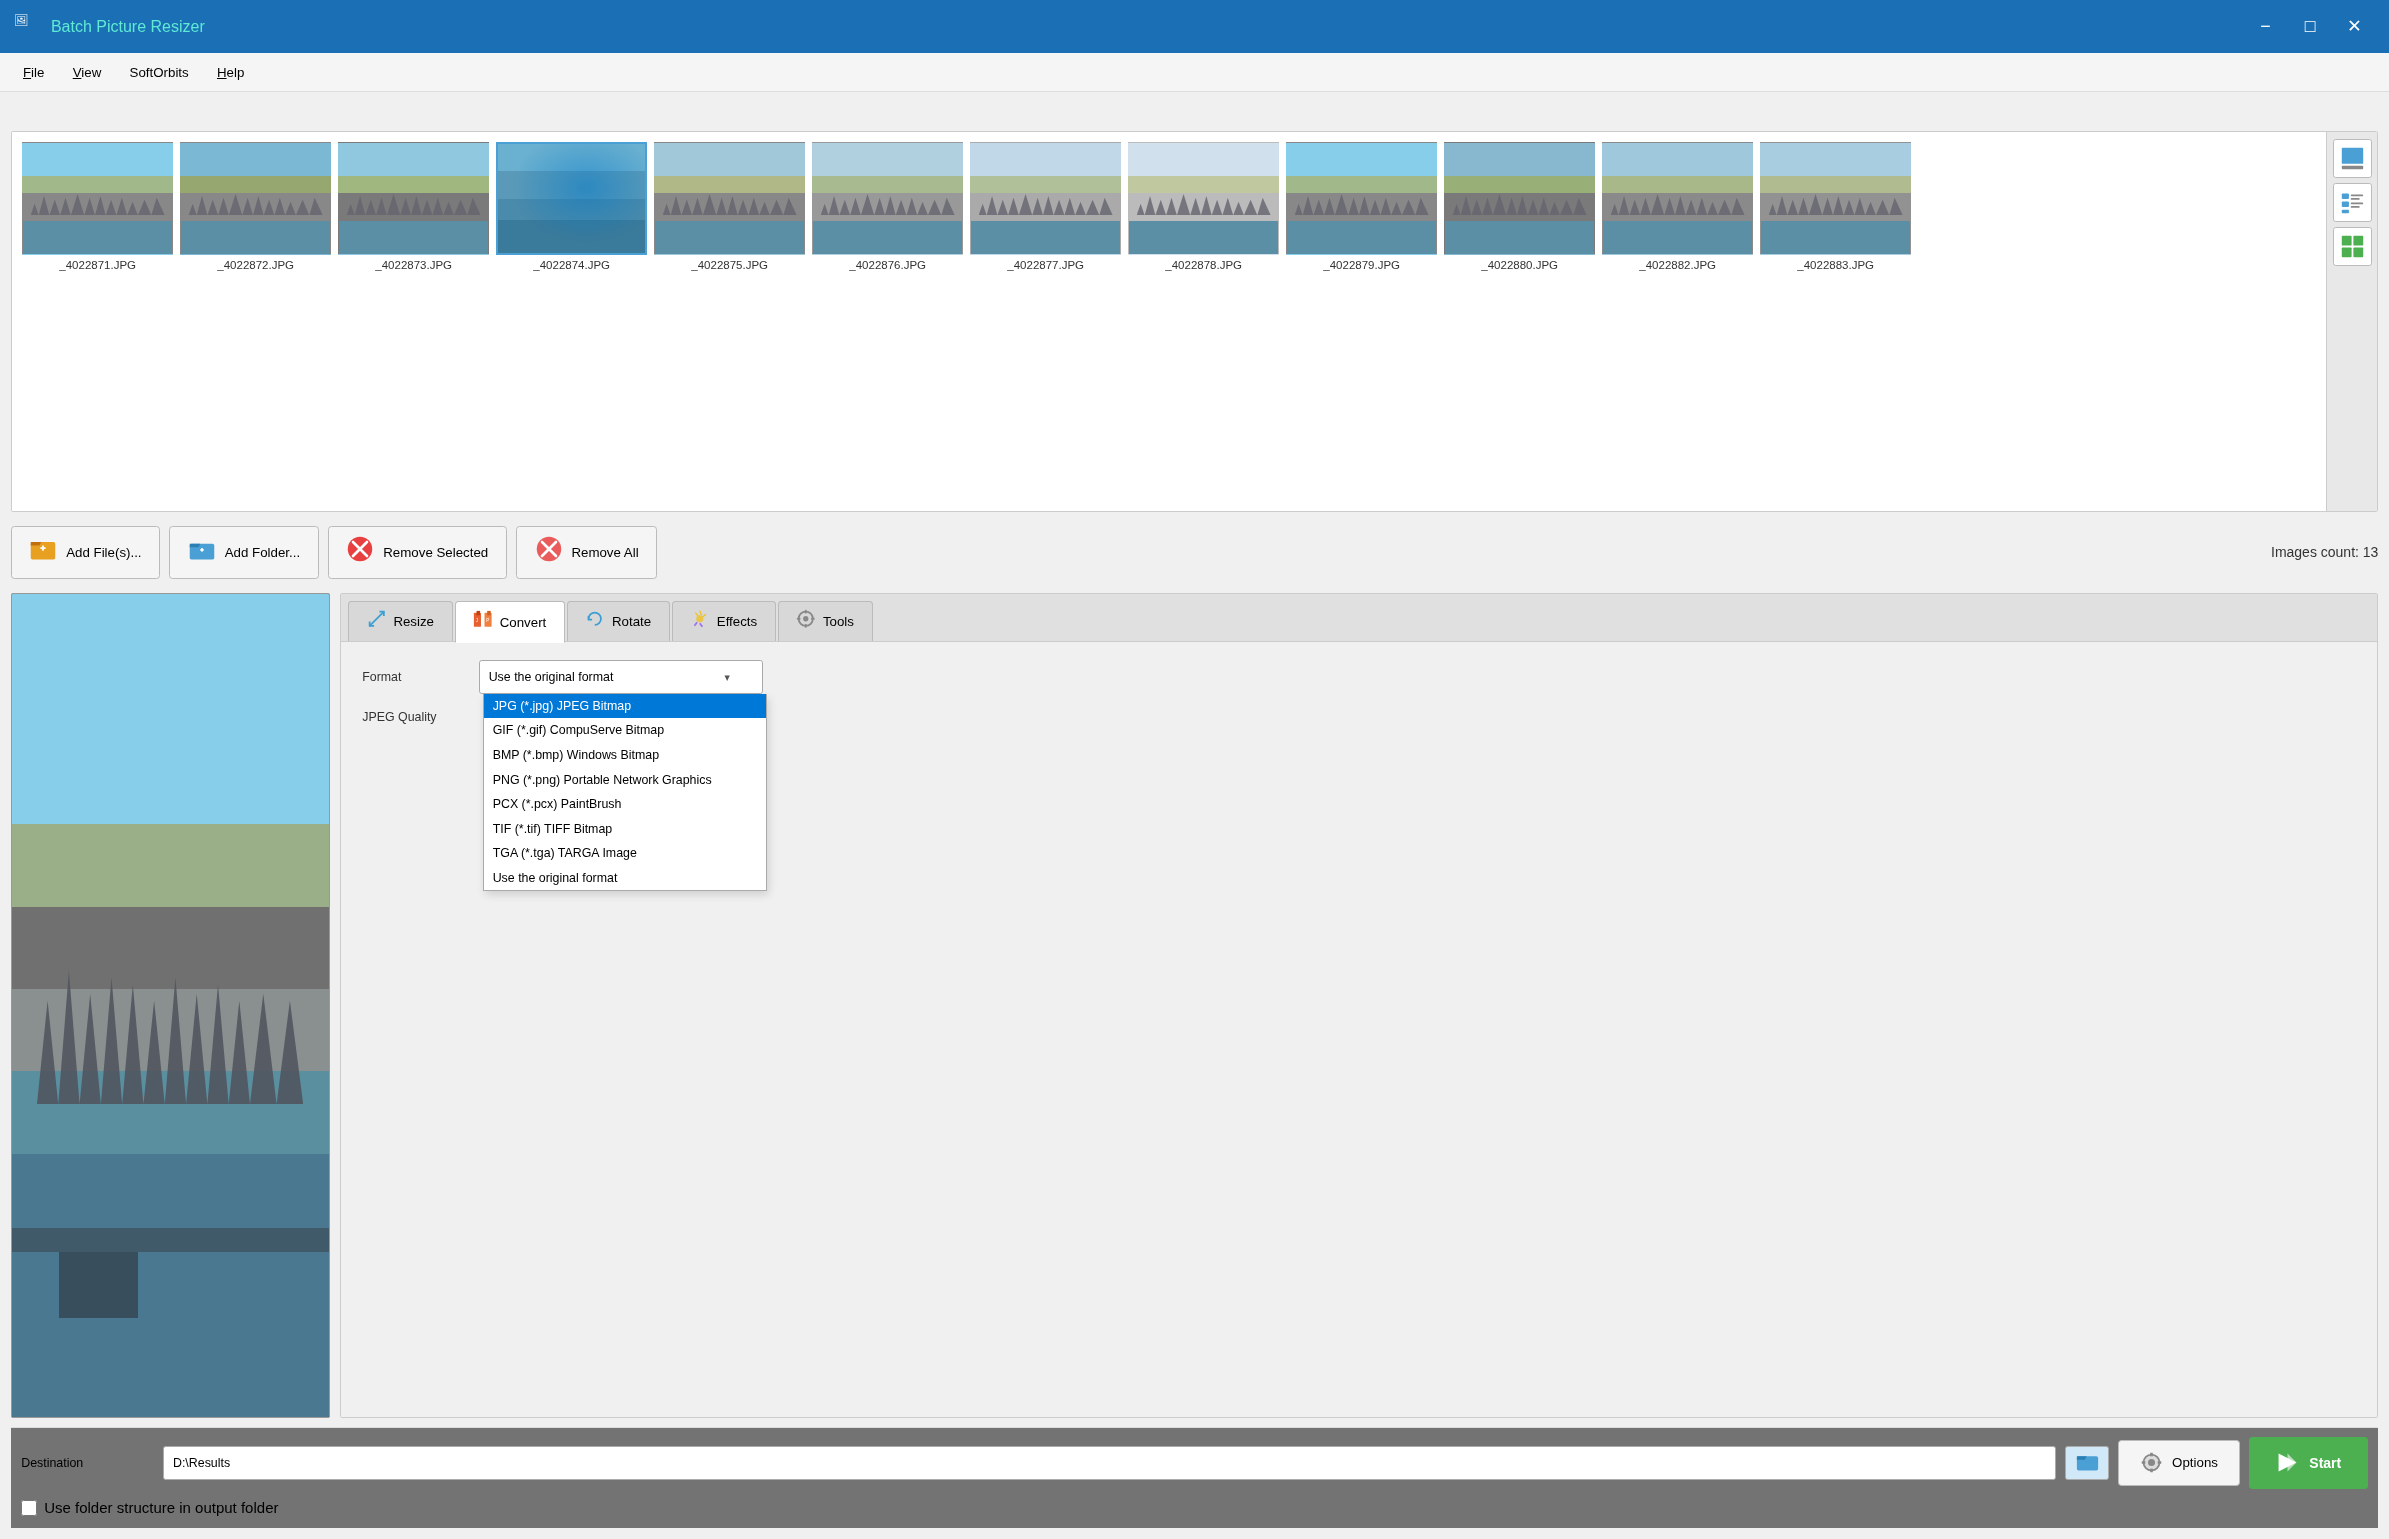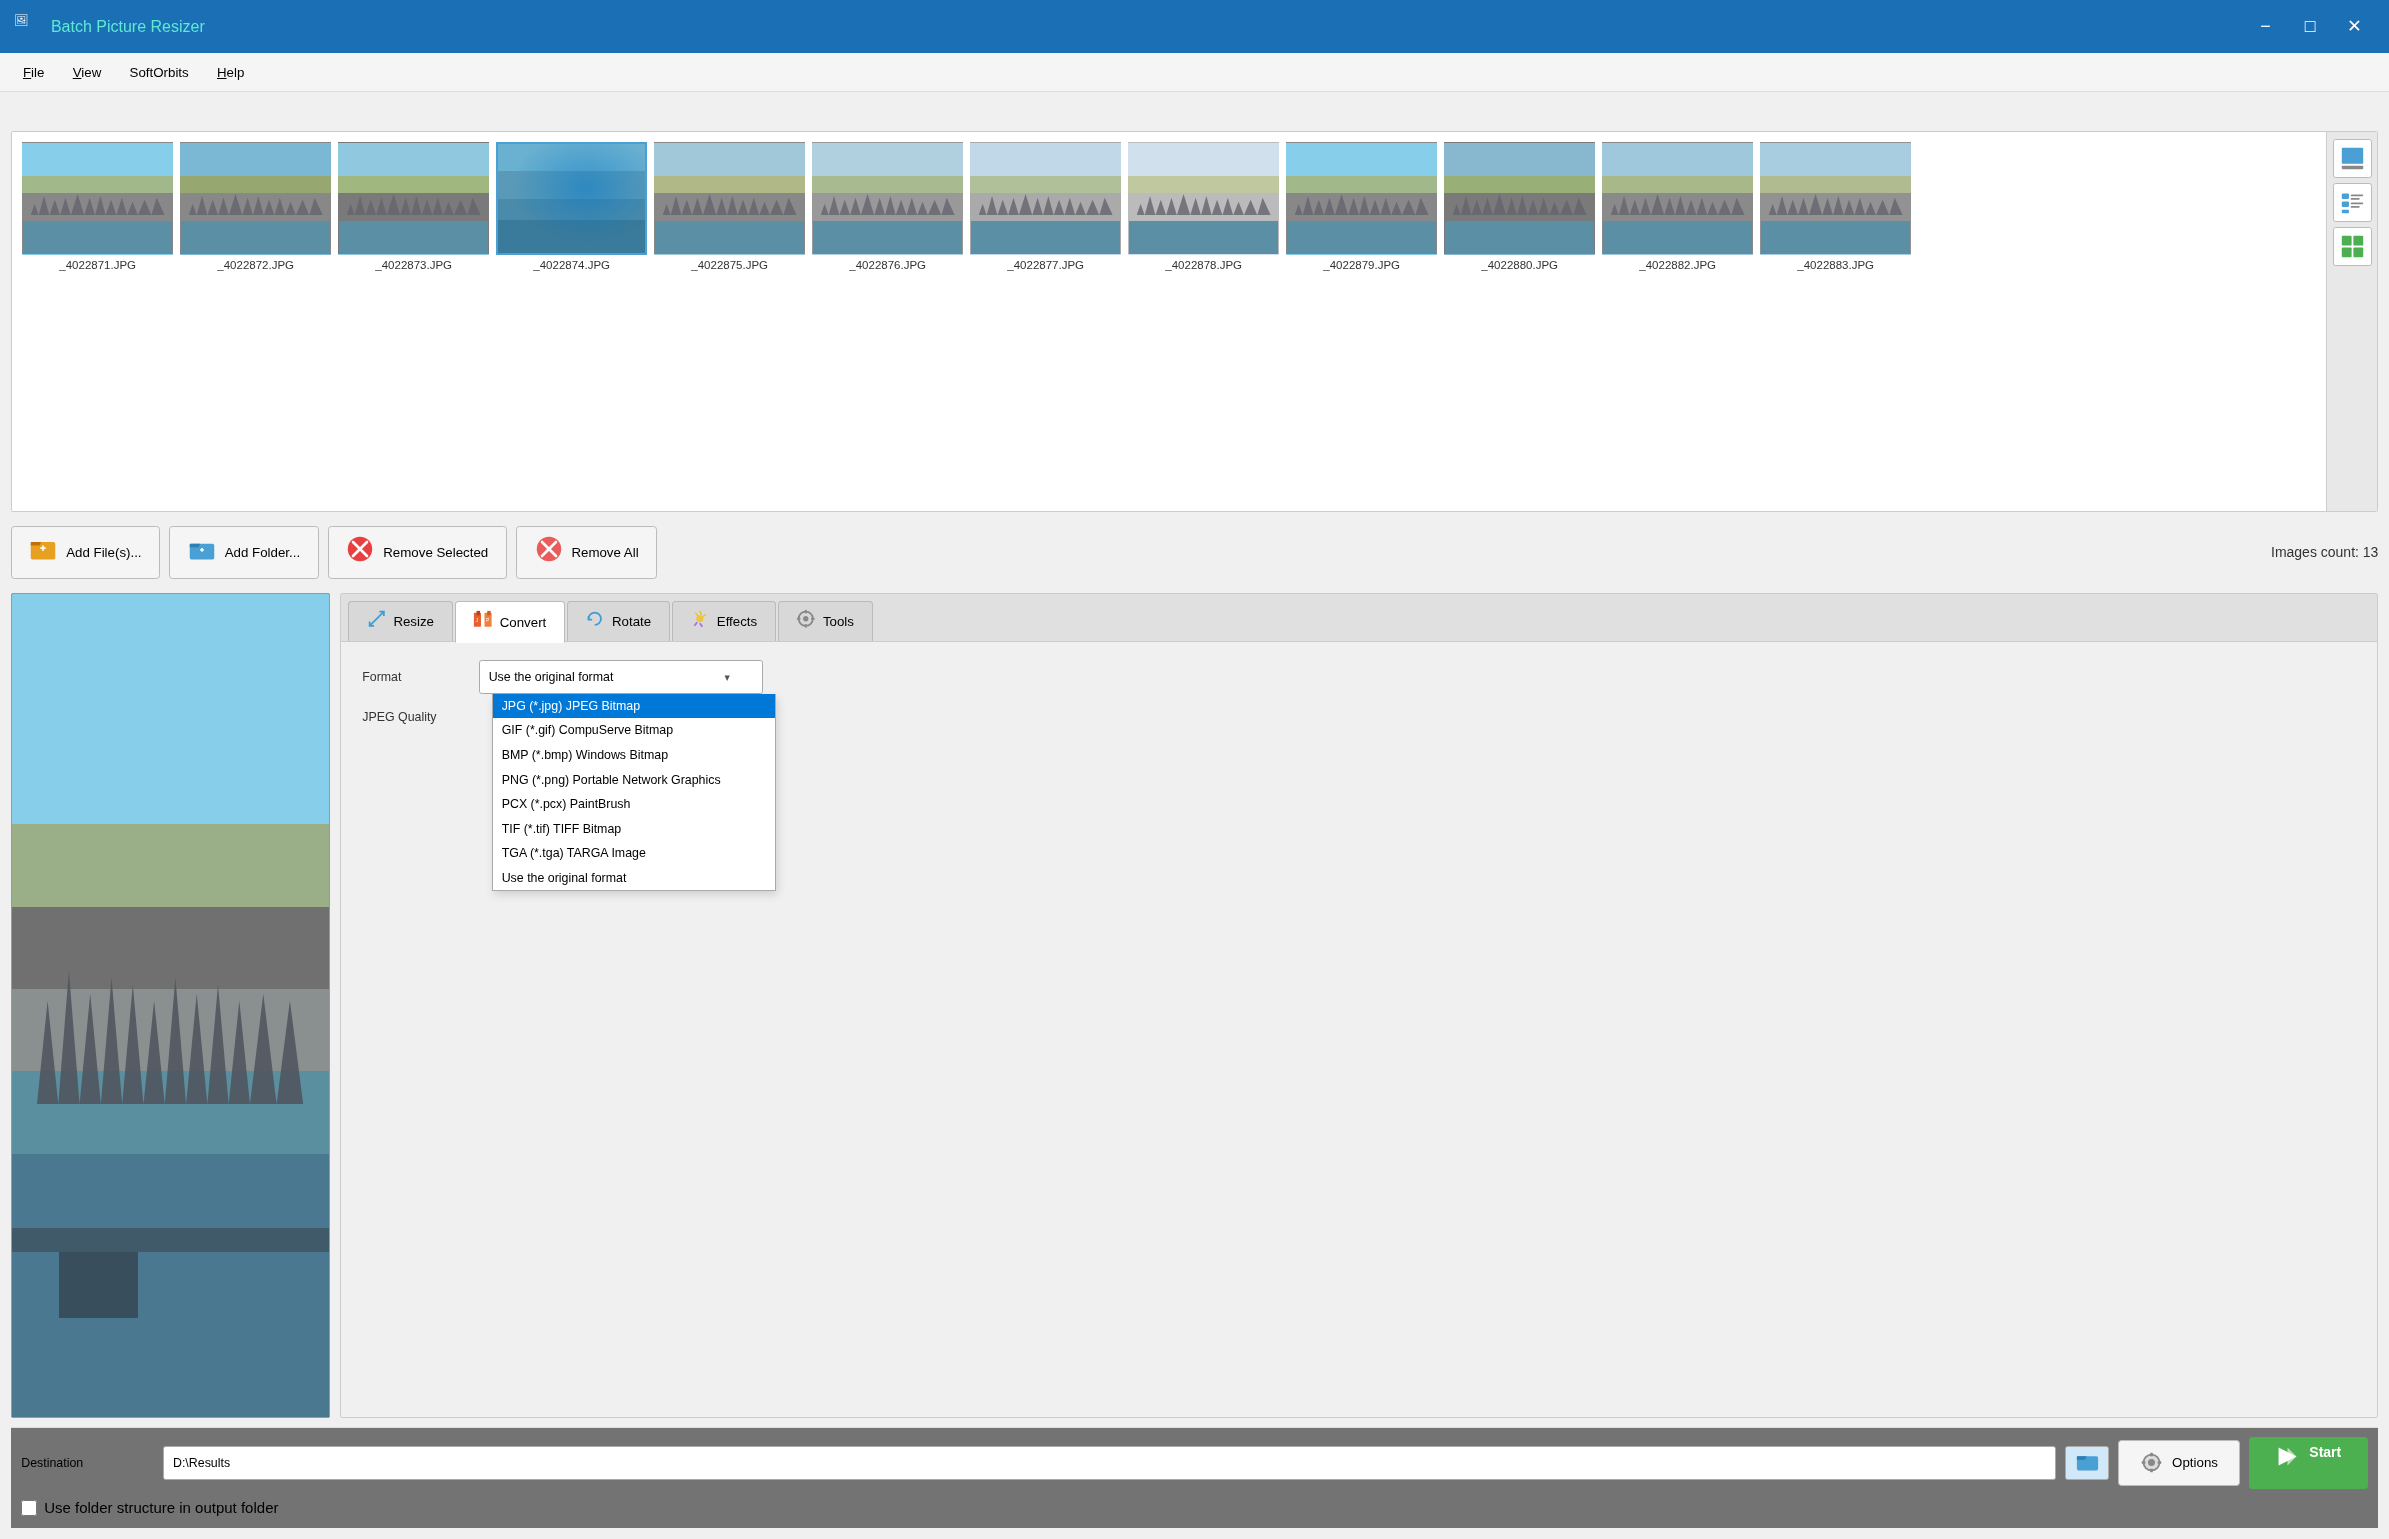--- a/index.html
+++ b/index.html
@@ -266,21 +266,21 @@
       align-items: center;
       justify-content: space-between;
     }
     .dropdown-btn .chevron {
       font-size: 10.6px;
       color: #555;
     }
     .dropdown-list {
       position: absolute;
       top: 34px;
-      left: 13px;
+      left: 4px;
       width: 100%;
       background: white;
       border: 0.9px solid #aaa;
       border-top: none;
       z-index: 100;
       box-shadow: 1.8px 3.5px 8.9px rgba(0,0,0,0.15);
     }
     .dropdown-option {
       padding: 5.3px 8.9px;
       font-size: 12.4px;
@@ -354,20 +354,21 @@
       padding: 7px 21px;
       background: #f5f5f5;
       border: 0.9px solid #bbb;
       border-radius: 3.5px;
       cursor: pointer;
       font-size: 13.3px;
       height: 46px;
     }
     .start-btn {
       display: flex;
+      align-items: center;
       gap: 8.9px;
       padding: 7px 26.6px;
       background: #4caf50;
       border: none;
       border-radius: 3.5px;
       cursor: pointer;
       font-size: 14px;
       font-weight: bold;
       color: white;
       height: 52px;

